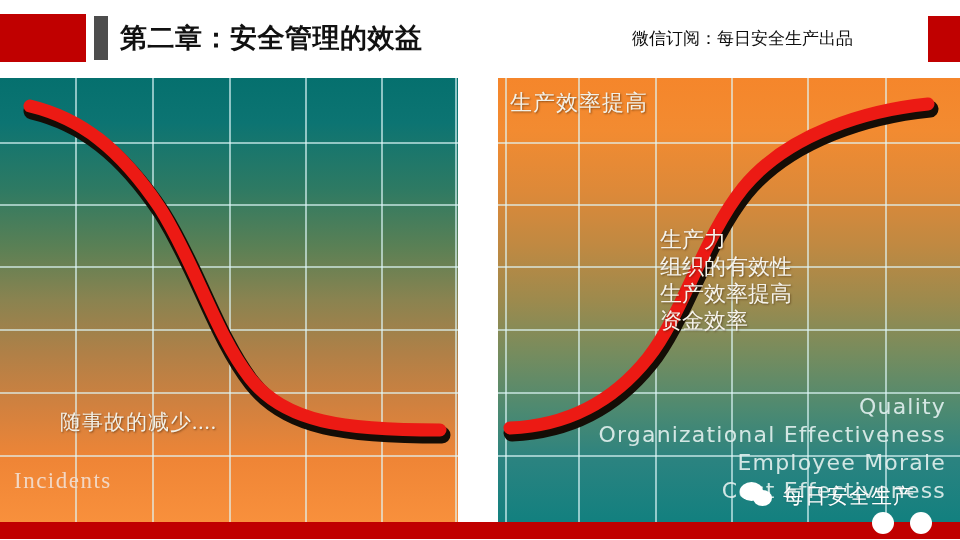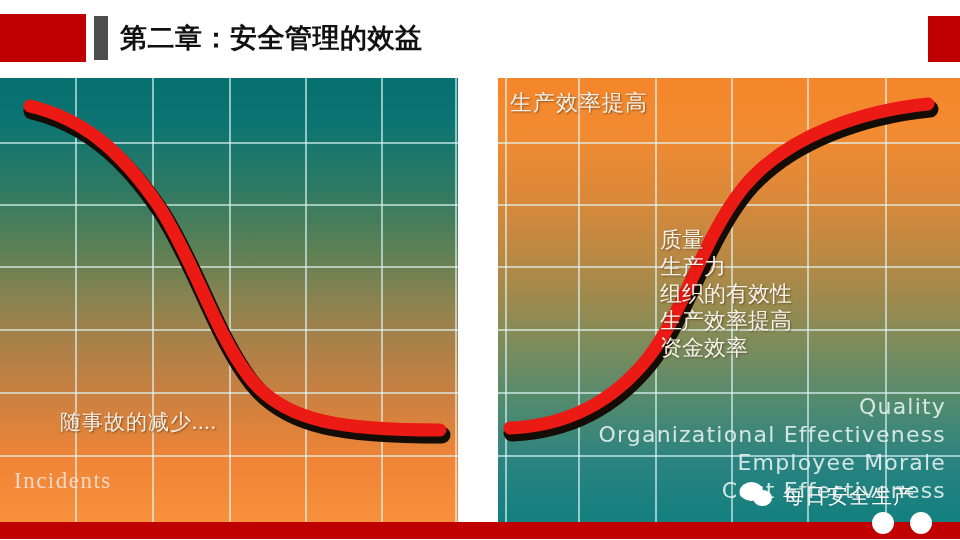--- a/index.html
+++ b/index.html
@@ -223,20 +223,21 @@
 </style>
 </head>
 <body>
 
 <div id="slide">
 
   <div id="header">
     <div class="hdr-red-left"></div>
     <div class="hdr-gray-bar"></div>
     <div class="hdr-title">第二章：安全管理的效益</div>
+    <div class="hdr-sub">微信订阅：每日安全生产出品</div>
     <div class="hdr-red-right"></div>
   </div>
 
   <div id="chart-left" class="chart">
     <div class="grid-v" style="left:75px"></div>
     <div class="grid-v" style="left:152px"></div>
     <div class="grid-v" style="left:229px"></div>
     <div class="grid-v" style="left:305px"></div>
     <div class="grid-v" style="left:381px"></div>
     <div class="grid-v" style="left:455px"></div>
@@ -277,21 +278,20 @@
     <svg class="curve-svg" viewBox="0 0 462 444" preserveAspectRatio="none">
       <path d="M 12,350 C 60,348 110,330 150,280 C 185,236 205,160 245,110
                C 290,55 370,32 430,26" fill="none" stroke="#140d06" stroke-width="17" stroke-linecap="round" transform="translate(2,5)"></path>
       <path d="M 12,350 C 60,348 110,330 150,280 C 185,236 205,160 245,110
                C 290,55 370,32 430,26" fill="none" stroke="#EC1A14" stroke-width="13" stroke-linecap="round"></path>
     </svg>
 
     <div class="cn-label" id="right-title">生产效率提高</div>
 
     <div id="right-cn-list">
-      <div>质量</div>
       <div>生产力</div>
       <div>组织的有效性</div>
       <div>生产效率提高</div>
       <div>资金效率</div>
     </div>
 
     <div id="right-en-list">
       <div>Quality</div>
       <div>Organizational Effectiveness</div>
       <div>Employee Morale</div>

